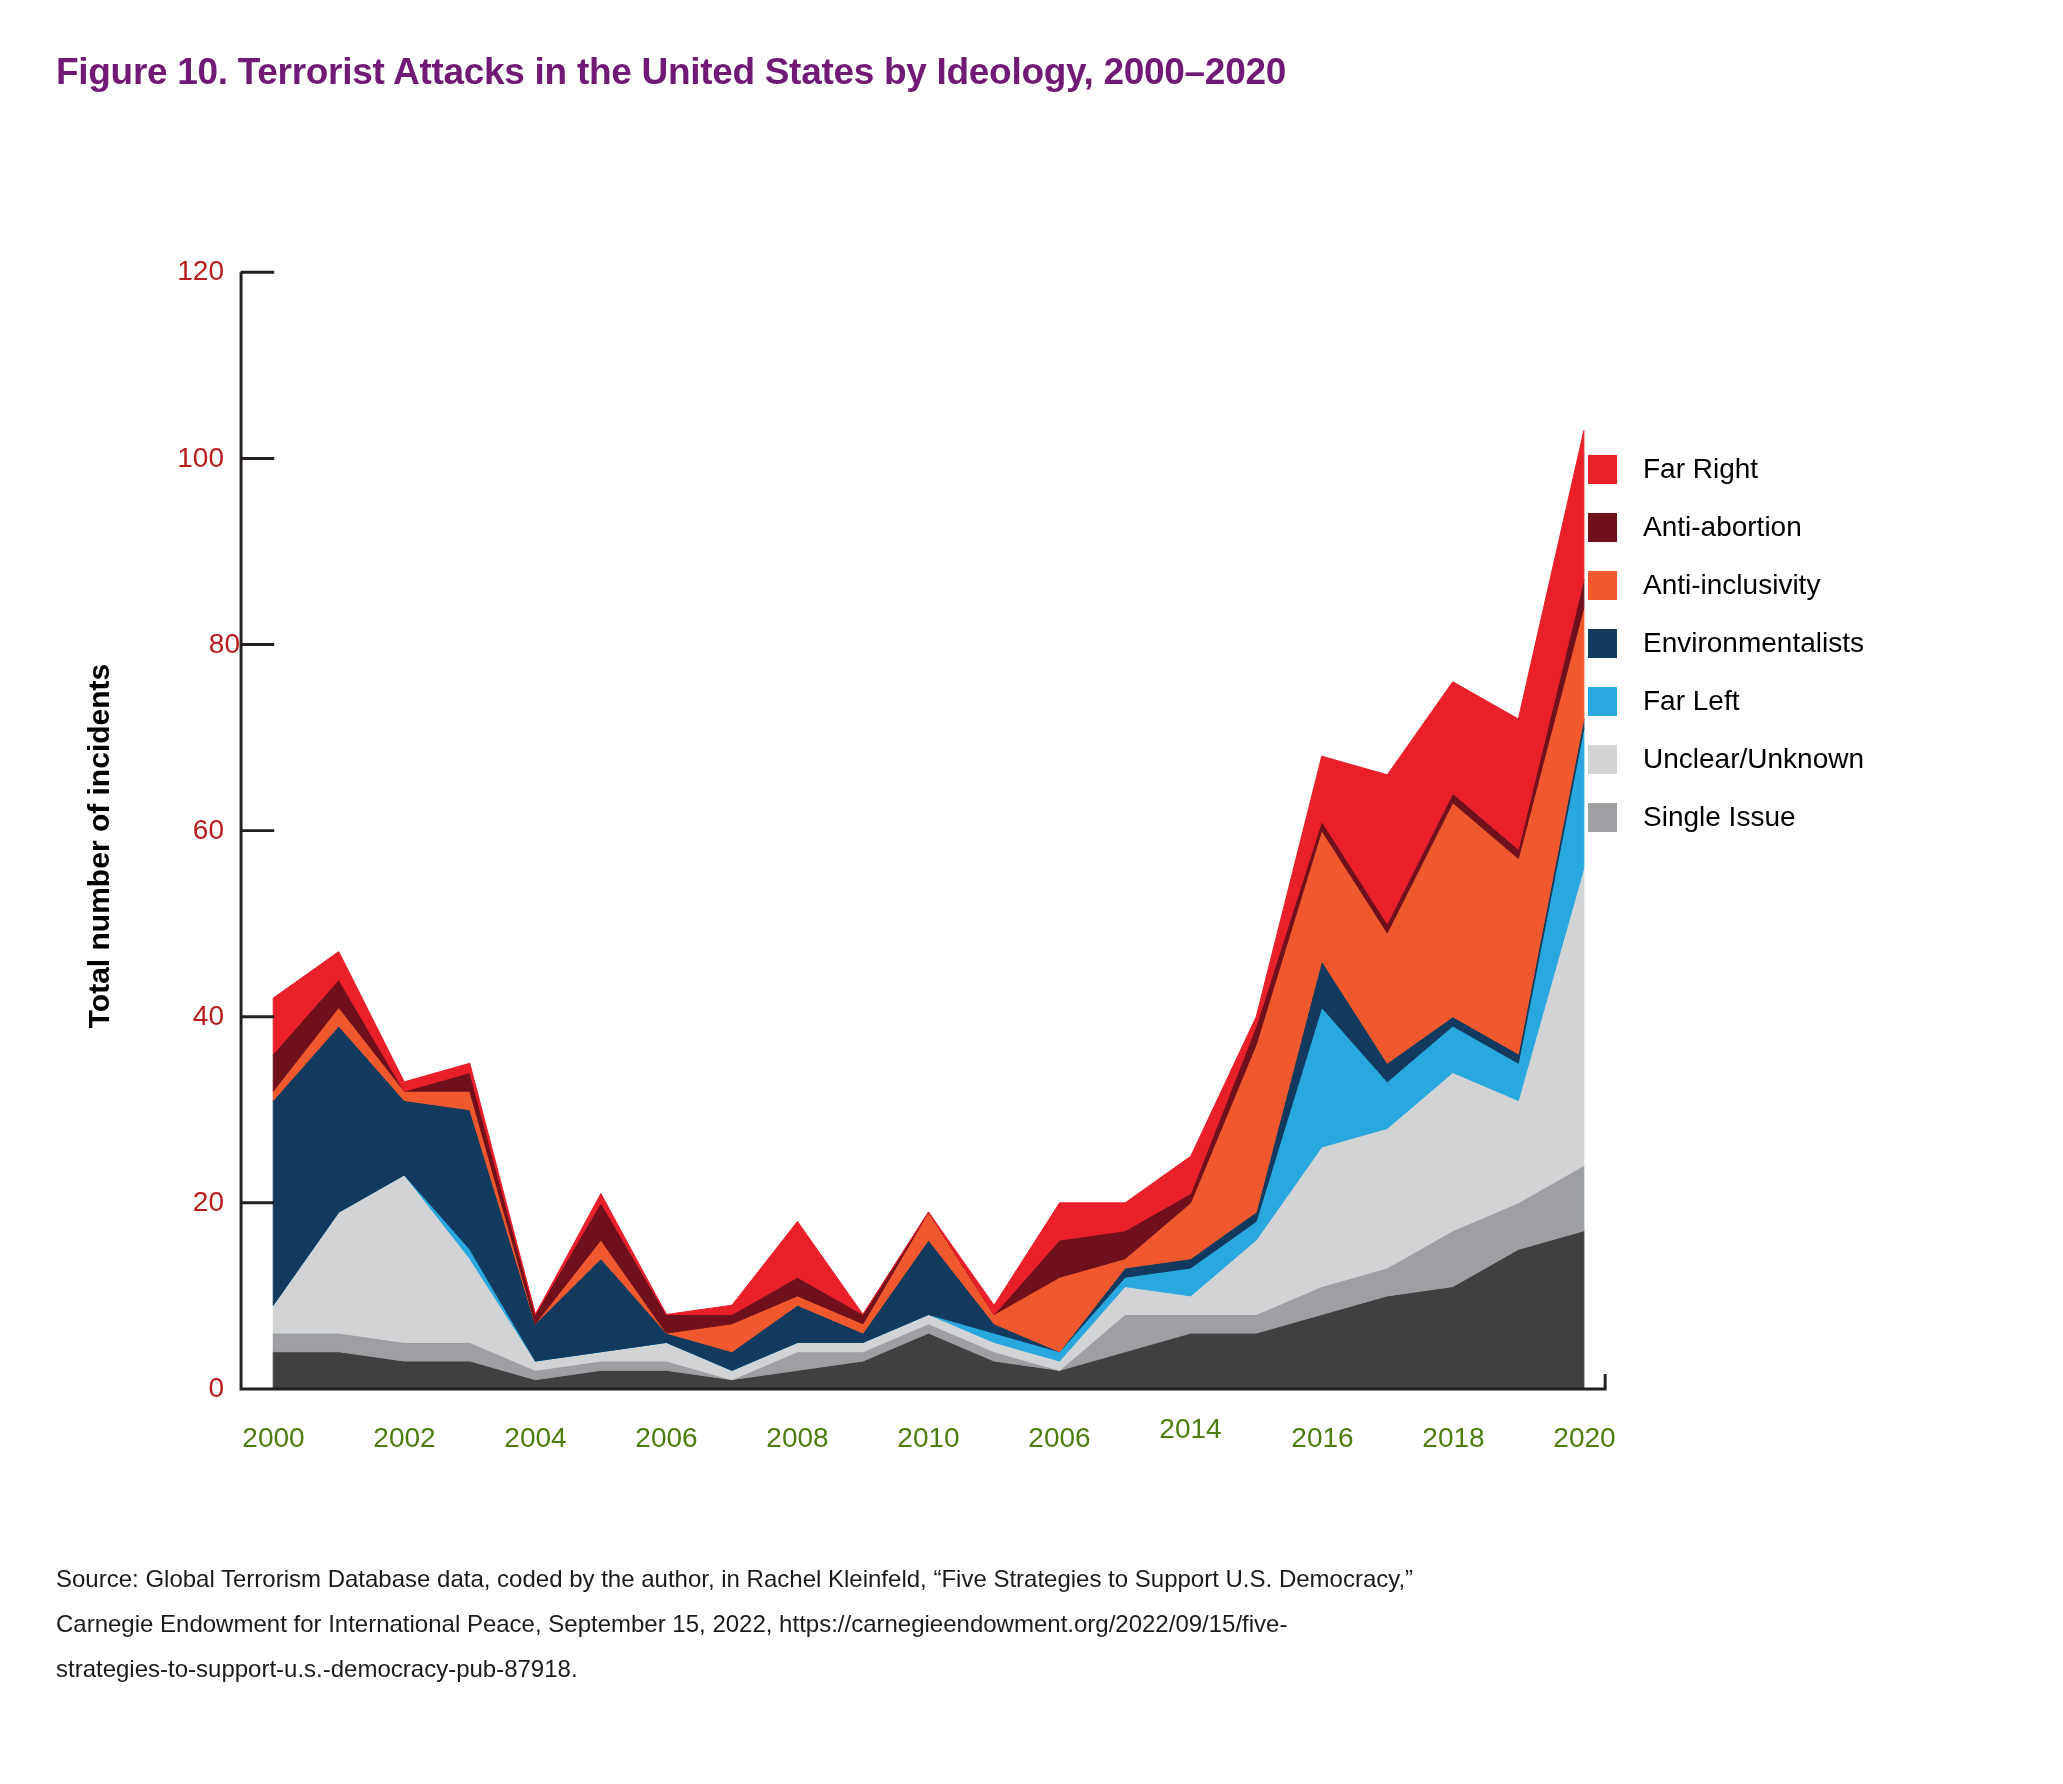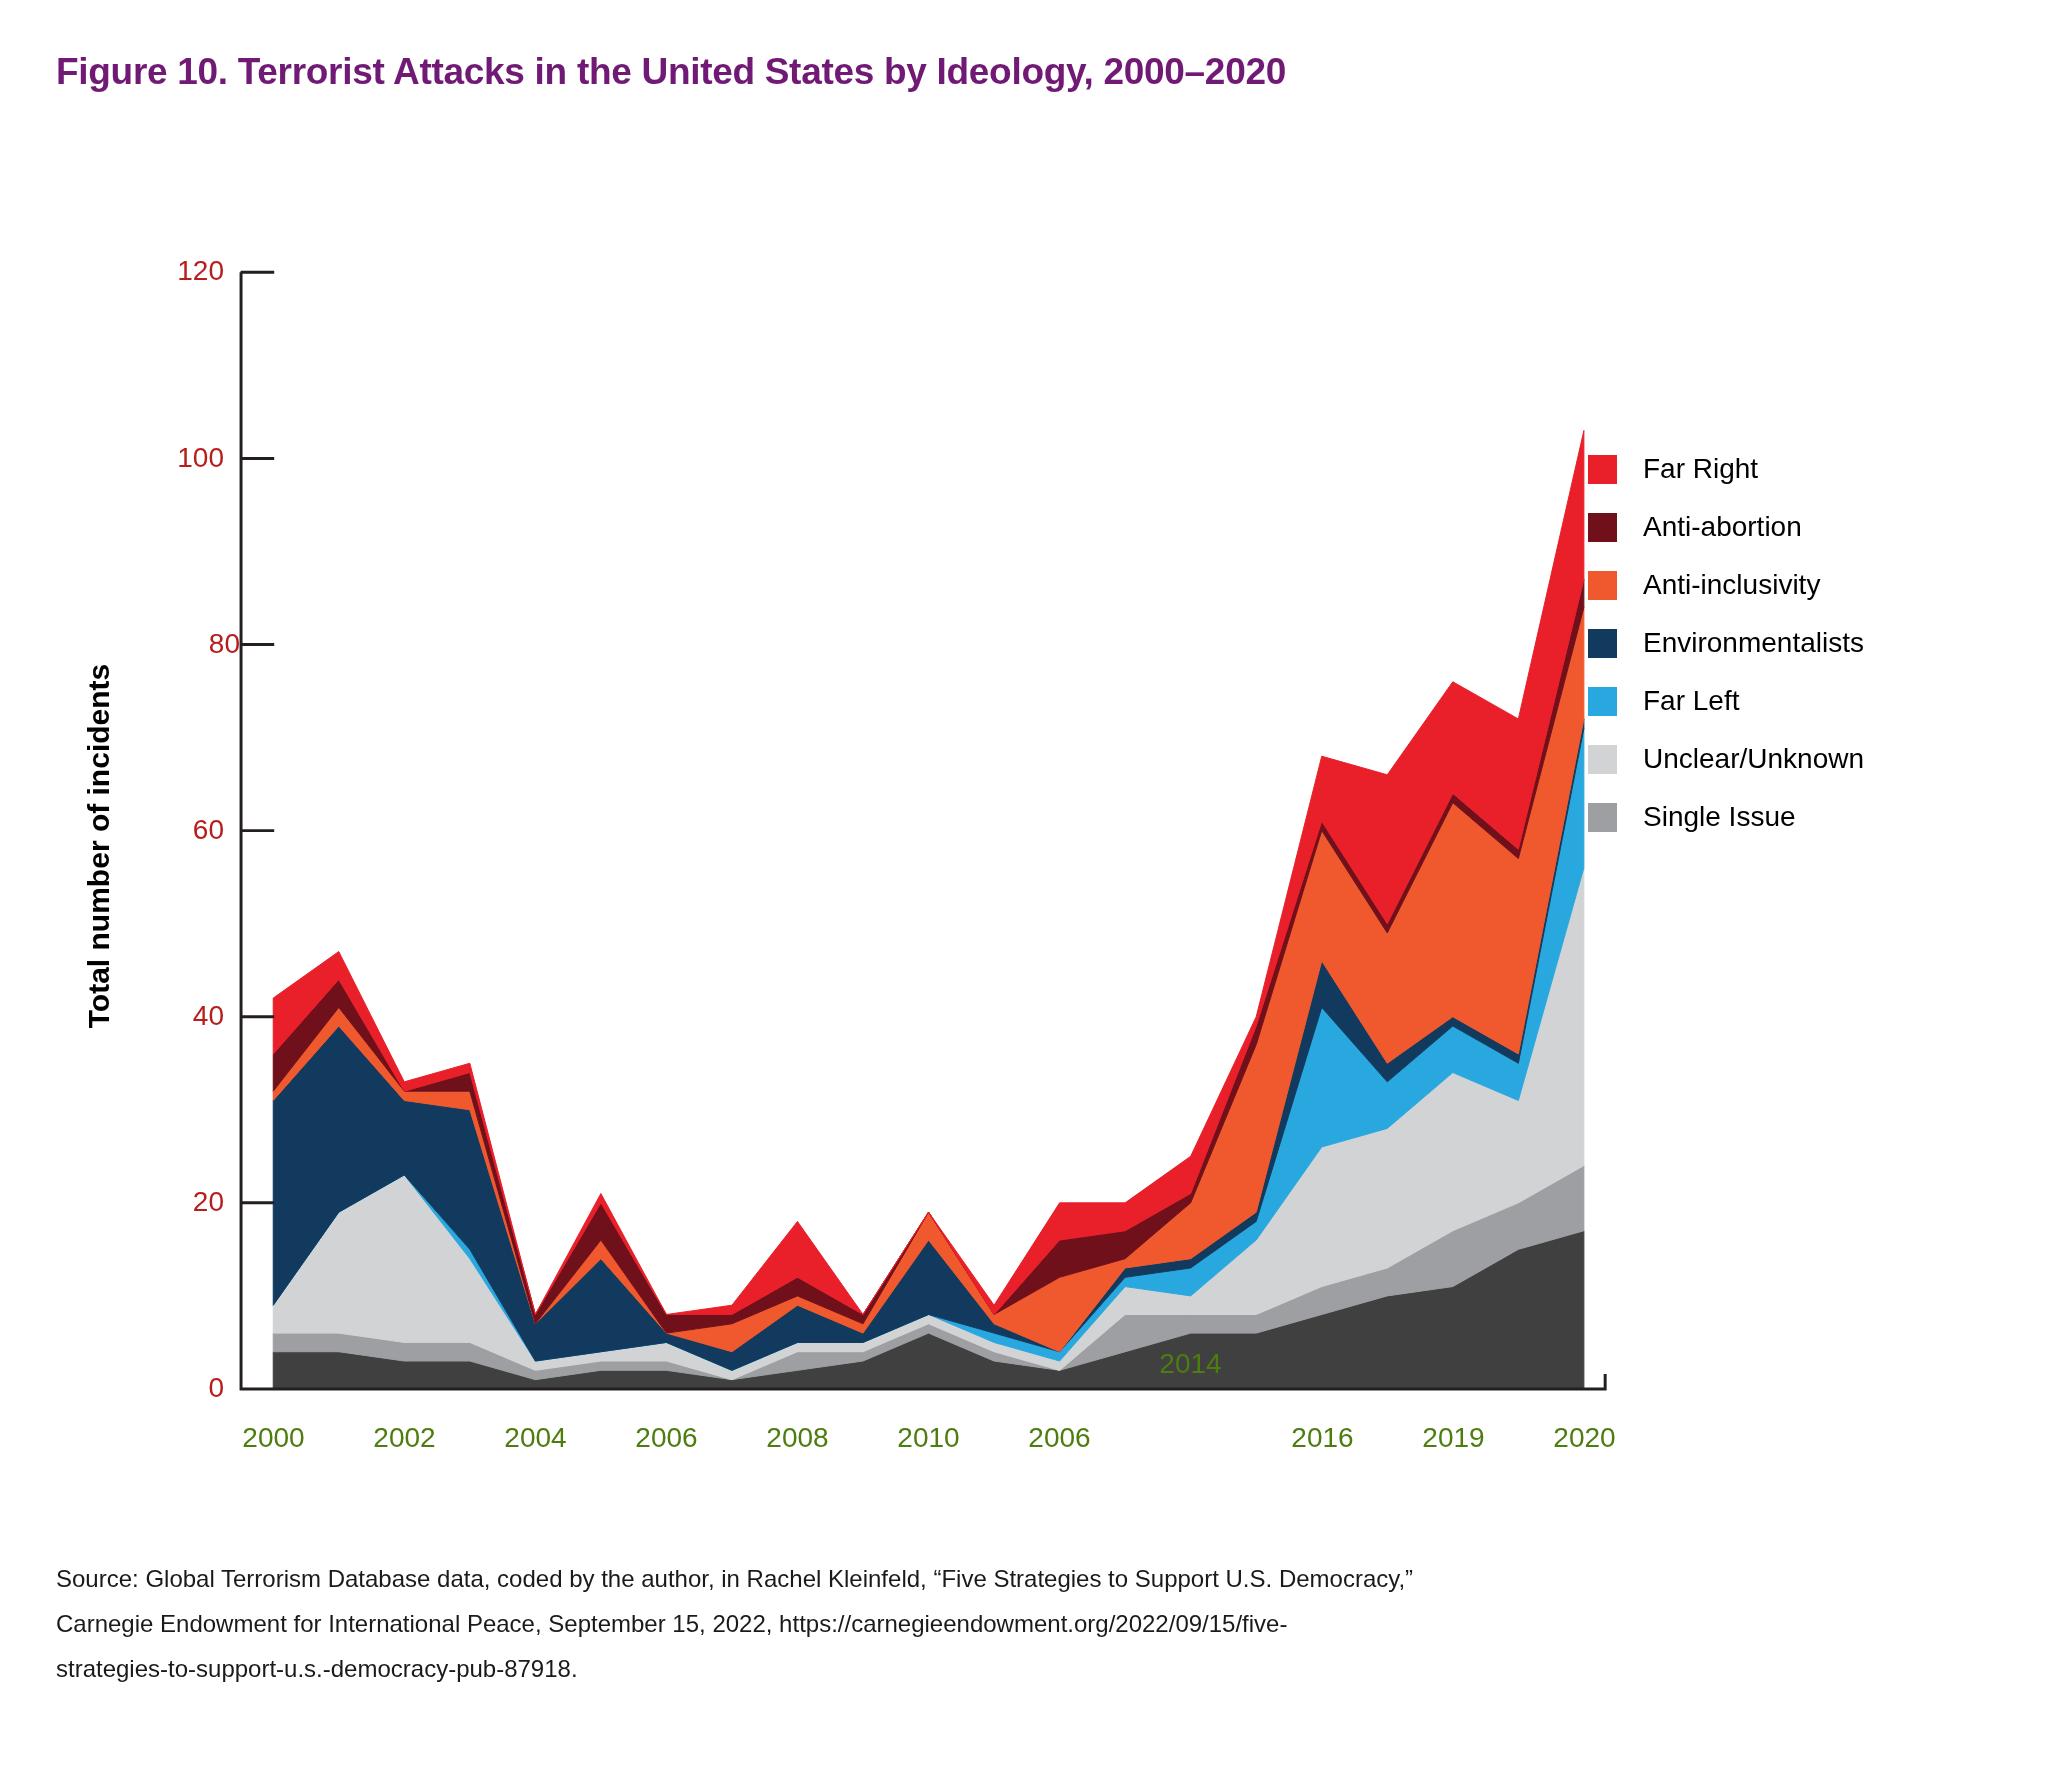--- a/index.html
+++ b/index.html
@@ -50,23 +50,23 @@
       <div class="ytick" style="left: 135px; top: 255px;">120</div>
     </div>
   <div id="xticks">
       <div class="xtick" style="left: 209px; top: 1422px;">2000</div>
       <div class="xtick" style="left: 340px; top: 1422px;">2002</div>
       <div class="xtick" style="left: 471px; top: 1422px;">2004</div>
       <div class="xtick" style="left: 602px; top: 1422px;">2006</div>
       <div class="xtick" style="left: 733px; top: 1422px;">2008</div>
       <div class="xtick" style="left: 864px; top: 1422px;">2010</div>
       <div class="xtick" style="left: 995px; top: 1422px;">2006</div>
-      <div class="xtick" style="left: 1126px; top: 1348px;">2014</div>
+      <div class="xtick" style="left: 1126px; top: 1413px;">2014</div>
       <div class="xtick" style="left: 1258px; top: 1422px;">2016</div>
-      <div class="xtick" style="left: 1389px; top: 1422px;">2019</div>
+      <div class="xtick" style="left: 1389px; top: 1422px;">2018</div>
       <div class="xtick" style="left: 1520px; top: 1422px;">2020</div>
     </div>
 
   <div class="legend" id="legend">
       <div class="legend-item">
         <span class="legend-swatch" style="background: rgb(233, 31, 42);"></span>
         <span class="legend-label">Far Right</span>
       </div>
       <div class="legend-item">
         <span class="legend-swatch" style="background: rgb(112, 16, 27);"></span>

